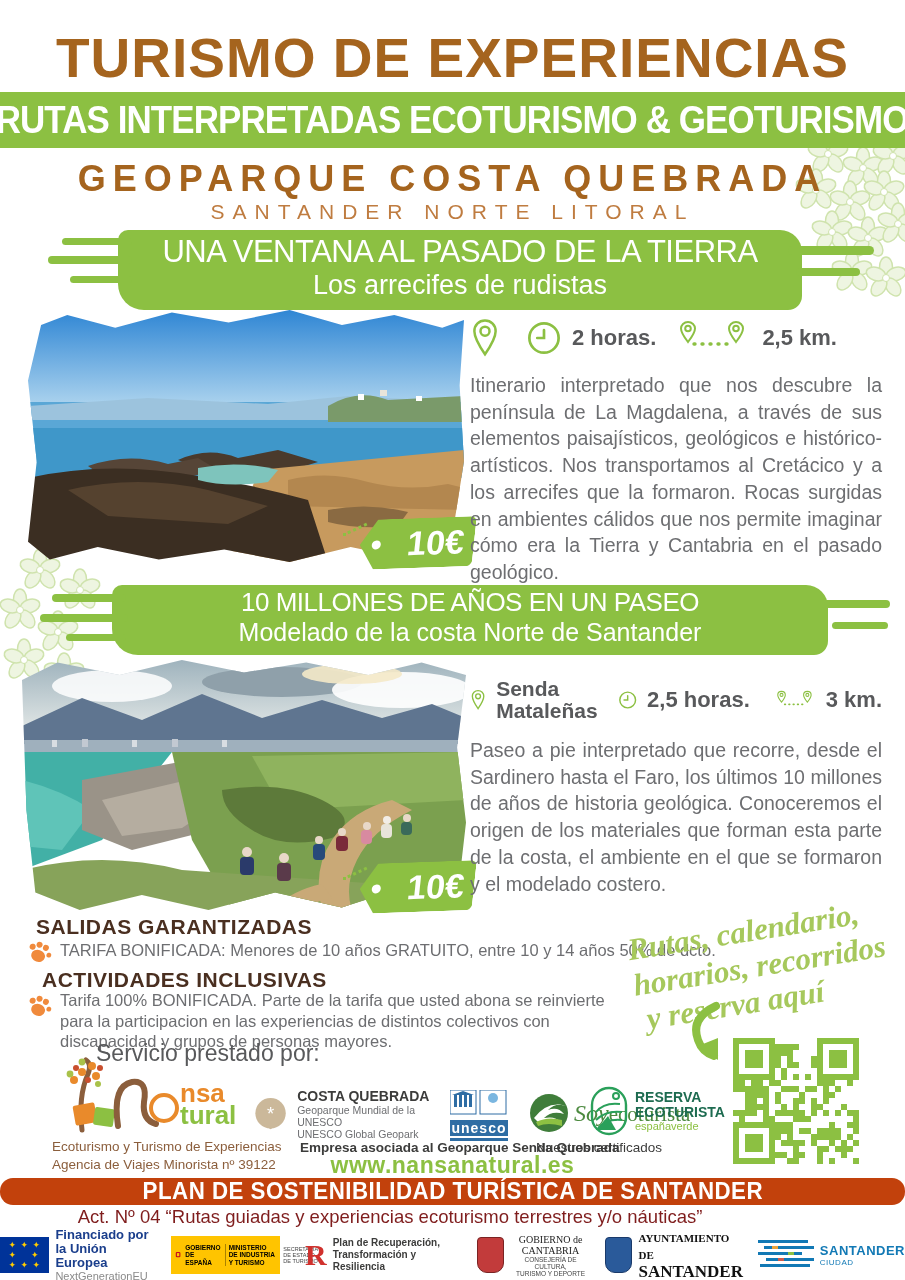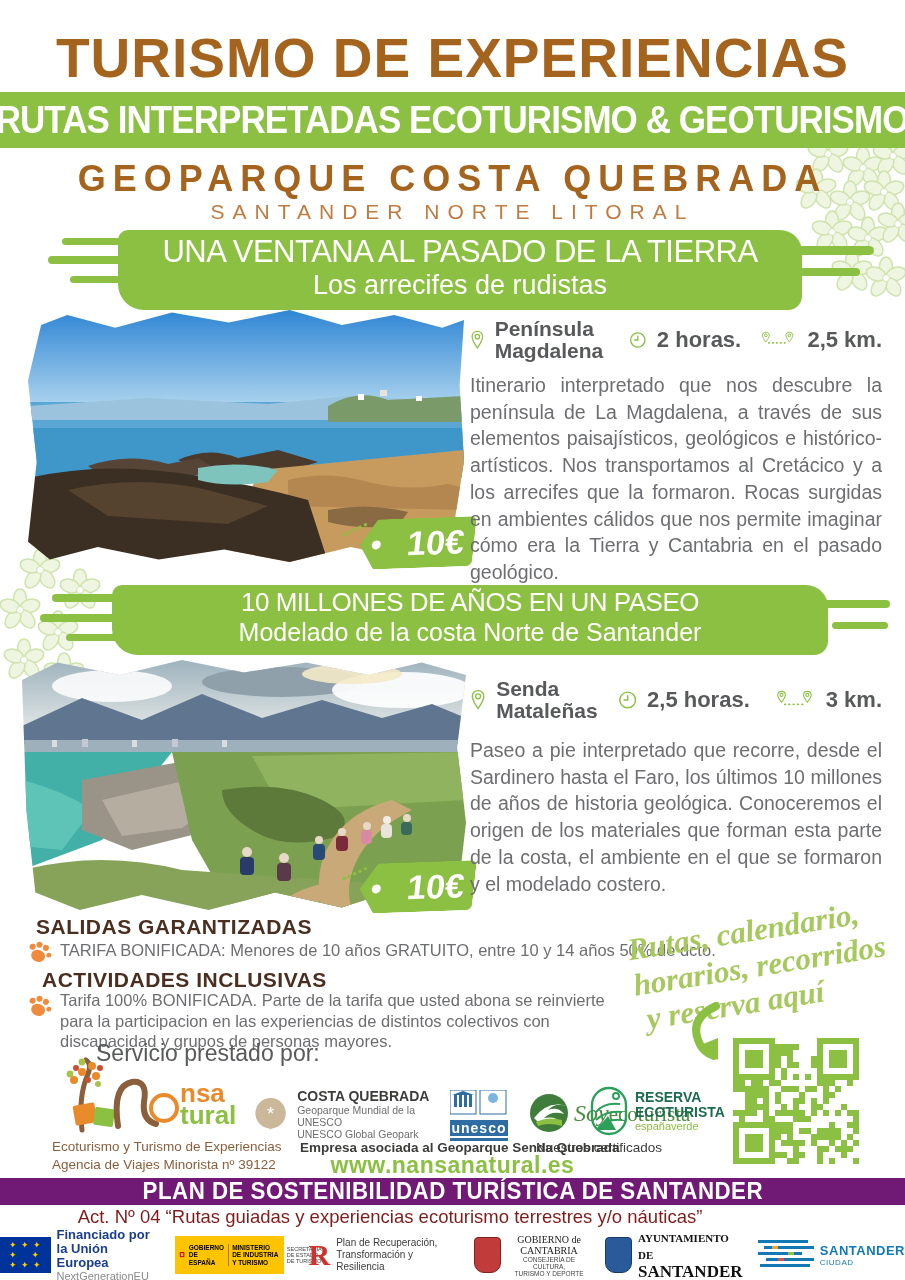--- a/index.html
+++ b/index.html
@@ -73,38 +73,38 @@
   .cap-dark{color:#3c3c3b;font-size:13.5px;font-weight:bold;}
   .website{color:#8cc042;font-weight:bold;font-size:23px;letter-spacing:.5px;}
   .cq-title{font-weight:bold;font-size:14px;color:#3c3c3b;}
   .cq-line{font-size:10.5px;color:#6d6e71;}
   .reserva-line{font-weight:bold;color:#1d6b50;font-size:14px;line-height:1.05;}
   .reserva-sub{color:#8cc042;font-size:11px;}
   .soy-word{font-size:24px;color:#4c8a3f;font-family:"Liberation Serif",serif;font-style:italic;}
   .soy-word2{font-size:21px;color:#4c8a3f;font-family:"Liberation Serif",serif;}
   
   .plan-banner{
-    top:1178px;left:0;width:905px;height:27px;background:#701a75;
-    display:flex;align-items:center;justify-content:center;
+    top:1178px;left:0;width:905px;height:27px;background:#c2410c;
+    display:flex;align-items:center;justify-content:center;border-radius:13px;
   }
   .plan-banner span{color:#fff;font-weight:bold;font-size:23px;letter-spacing:.5px;white-space:nowrap;transform:scaleX(.97);}
   .plan-sub{top:1206px;left:0;width:780px;text-align:center;color:#7f1d1d;font-size:18.5px;}
   .footer{top:1230px;left:0;width:905px;height:50px;display:flex;align-items:center;justify-content:center;gap:14px;}
   .f-item{display:flex;align-items:center;gap:6px;}
   .eu-flag{width:52px;height:36px;background:#003399;position:relative;display:flex;align-items:center;justify-content:center;}
   .eu-stars{color:#ffcc00;font-size:9px;letter-spacing:1px;}
   .eu-text1{color:#1a3e8c;font-weight:bold;font-size:13px;line-height:1.1;}
   .eu-text2{color:#8a8a8a;font-size:11px;}
   .es-flag{width:120px;height:38px;display:flex;}
   .es-band-r{width:9px;background:#c60b1e;}
   .es-band-y{flex:1;background:#ffc400;display:flex;align-items:center;gap:4px;padding:0 4px;}
   .es-gob{font-size:6.5px;font-weight:bold;color:#000;line-height:1.1;}
   .es-sec{font-size:5.5px;color:#444;width:52px;line-height:1.15;background:#fff;height:38px;display:flex;align-items:center;padding:0 3px;}
   .tr-mark{font-size:30px;font-weight:bold;color:#d0312d;font-family:"Liberation Serif",serif;}
-  .tr-text{font-size:10px;font-weight:normal;color:#3c3c3b;line-height:1.2;}
+  .tr-text{font-size:10px;font-weight:bold;color:#3c3c3b;line-height:1.2;}
   .cant-text{font-family:"Liberation Serif",serif;font-size:10px;color:#222;line-height:1.1;text-align:center;}
   .cant-sub{font-size:6.5px;color:#444;text-align:center;}
   .ayto-text{font-family:"Liberation Serif",serif;font-weight:bold;color:#111;line-height:1.05;}
   .sant-ciudad{font-weight:bold;color:#1279b5;font-size:13px;letter-spacing:.5px;}
   .sant-ciudad small{display:block;font-size:8px;color:#1279b5;font-weight:normal;}
   .crest{width:26px;height:34px;border-radius:4px 4px 10px 10px;}
 </style>
 </head>
 <body>
 
@@ -189,24 +189,20 @@
 <div class="abs tag" style="top:518px;left:360px;">
   <span class="hole"></span>
   <span class="amount">10€</span>
 </div>
 
 <div class="abs info-row" style="top:318px;left:470px;width:412px;">
   <svg width="30" height="40" viewBox="0 0 24 32">
     <path d="M12 2C7 2 3.5 5.8 3.5 10.5 C3.5 16.5 12 29 12 29 S20.5 16.5 20.5 10.5 C20.5 5.8 17 2 12 2 Z" fill="none" stroke="#8cc042" stroke-width="2"></path>
     <circle cx="12" cy="10.5" r="3.6" fill="none" stroke="#8cc042" stroke-width="2"></circle>
   </svg>
-  <div class="loc-label">
-    <div>Península</div>
-    <div>Magdalena</div>
-  </div>
   <svg width="36" height="36" viewBox="0 0 32 32" style="margin-left:16px;">
     <circle cx="16" cy="16" r="13" fill="none" stroke="#8cc042" stroke-width="2.4"></circle>
     <path d="M16 9 V16 H10" fill="none" stroke="#8cc042" stroke-width="2.4" stroke-linecap="round"></path>
   </svg>
   <span class="metric">2 horas.</span>
   <svg width="78" height="40" viewBox="0 0 78 40" style="margin-left:8px;">
     <path d="M14 4C10 4 7 7 7 10.5 C7 15 14 24 14 24 S21 15 21 10.5 C21 7 18 4 14 4 Z" fill="none" stroke="#8cc042" stroke-width="2"></path>
     <circle cx="14" cy="10.5" r="2.8" fill="none" stroke="#8cc042" stroke-width="2"></circle>
     <path d="M20 26 H58" stroke="#8cc042" stroke-width="3.4" stroke-dasharray="1 7" stroke-linecap="round"></path>
     <path d="M62 4C58 4 55 7 55 10.5 C55 15 62 24 62 24 S69 15 69 10.5 C69 7 66 4 62 4 Z" fill="none" stroke="#8cc042" stroke-width="2"></path>

